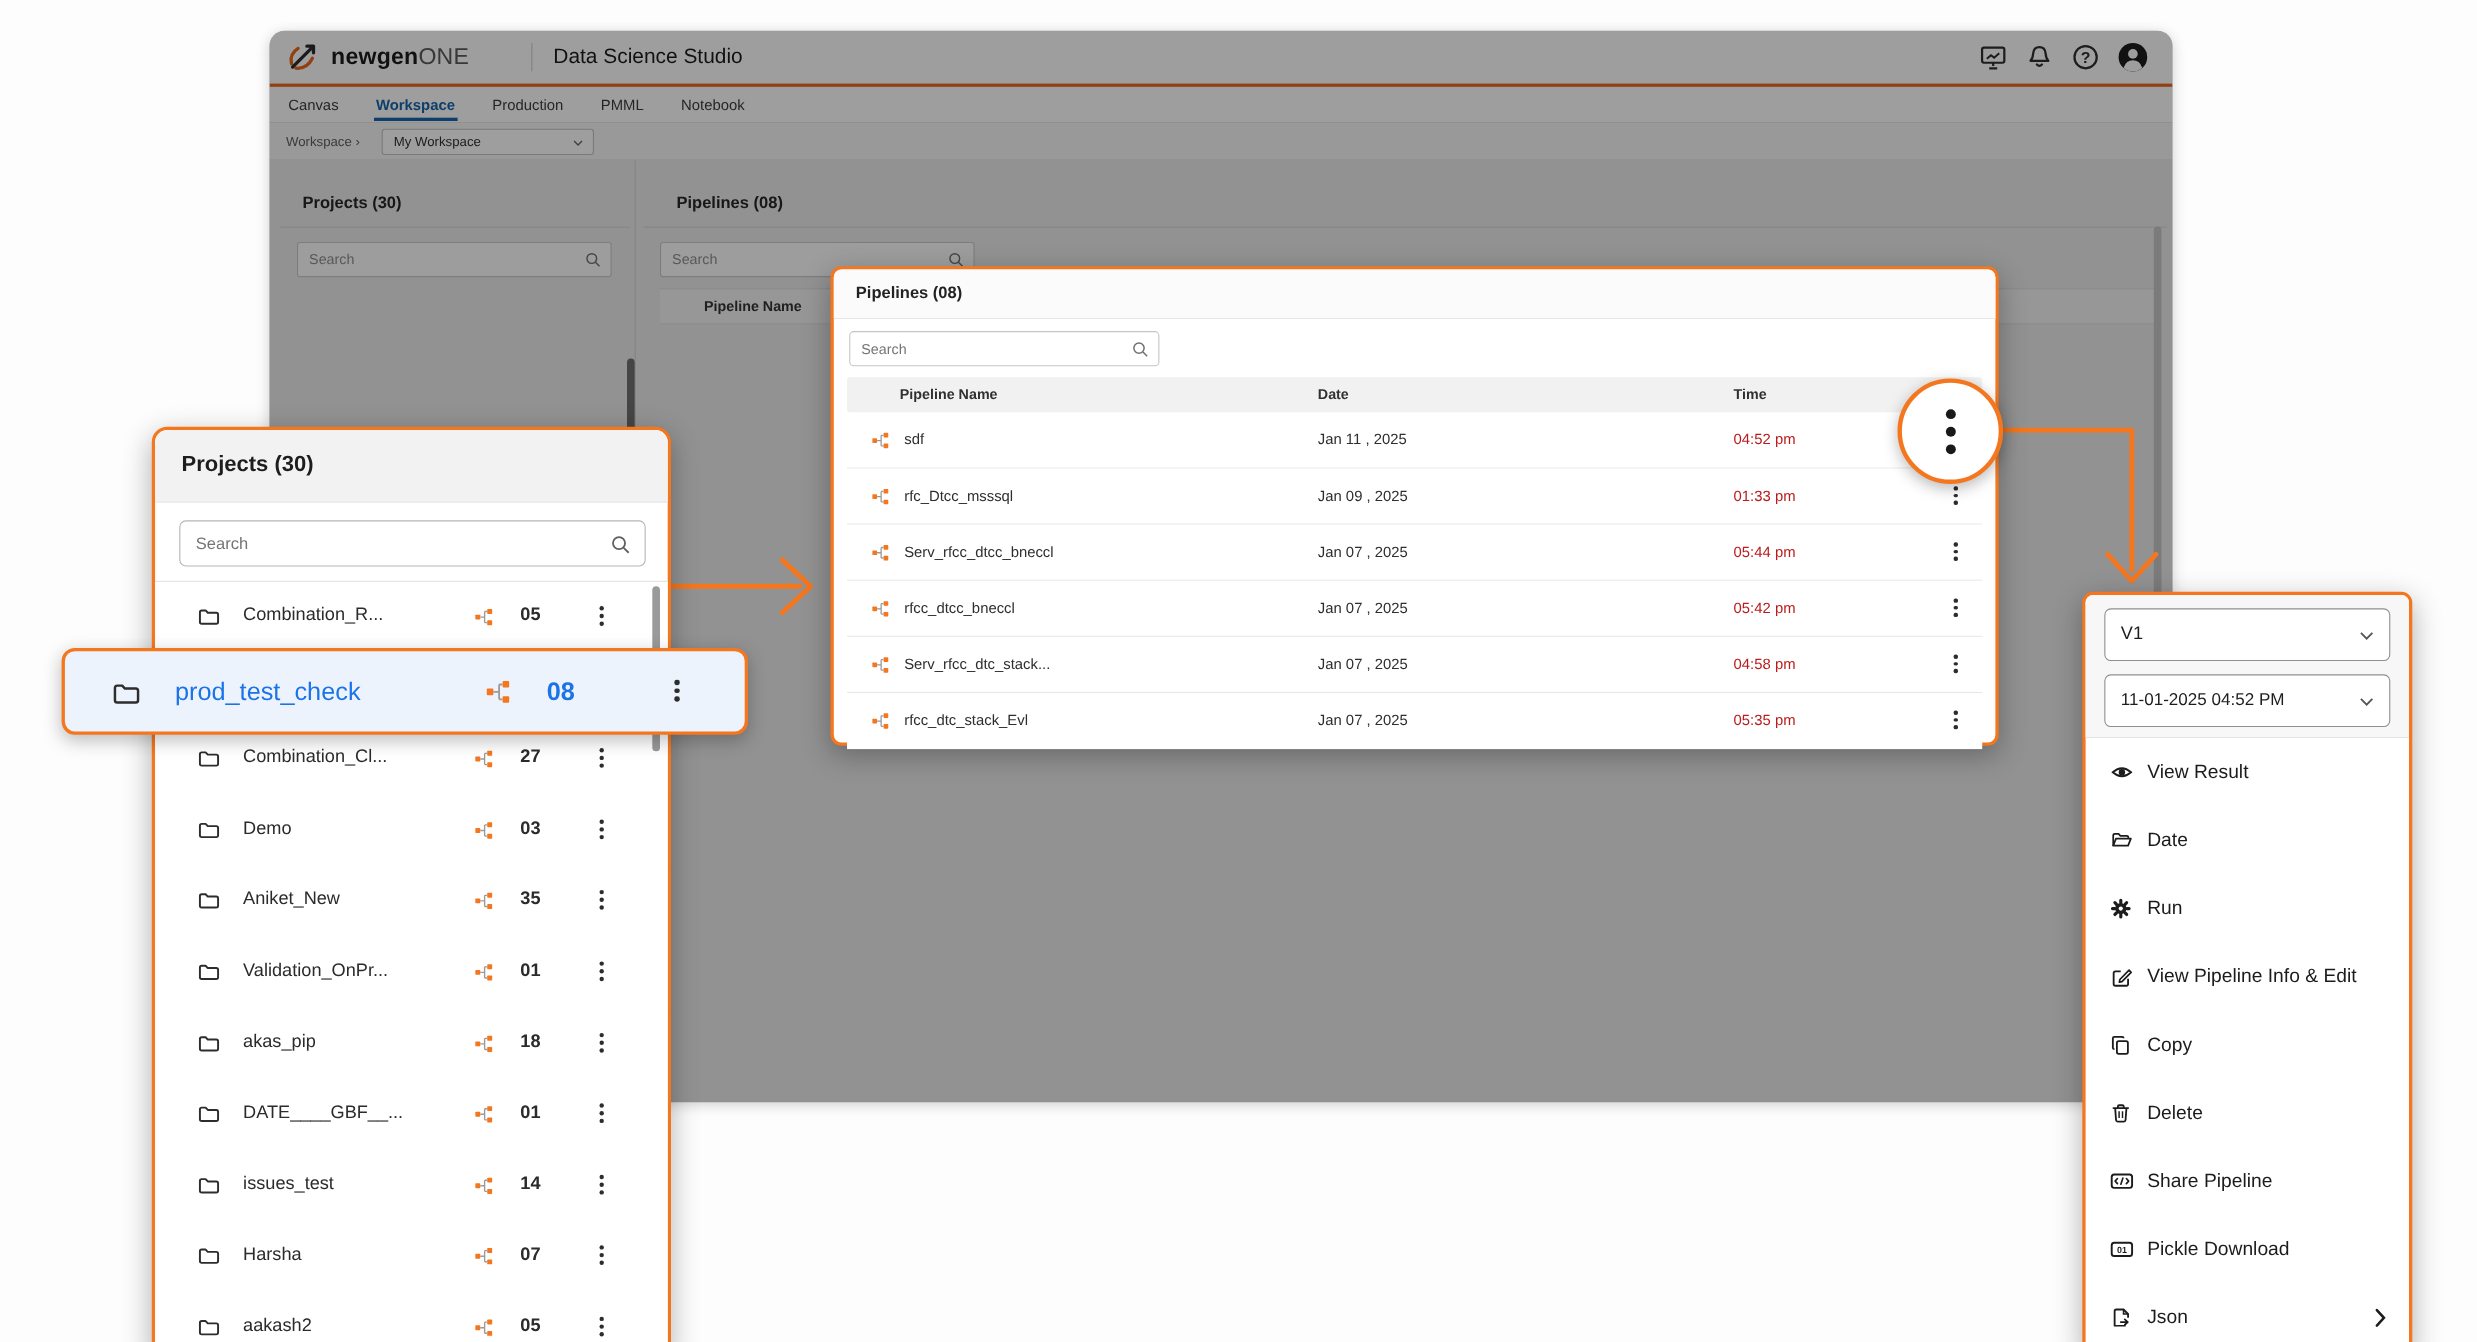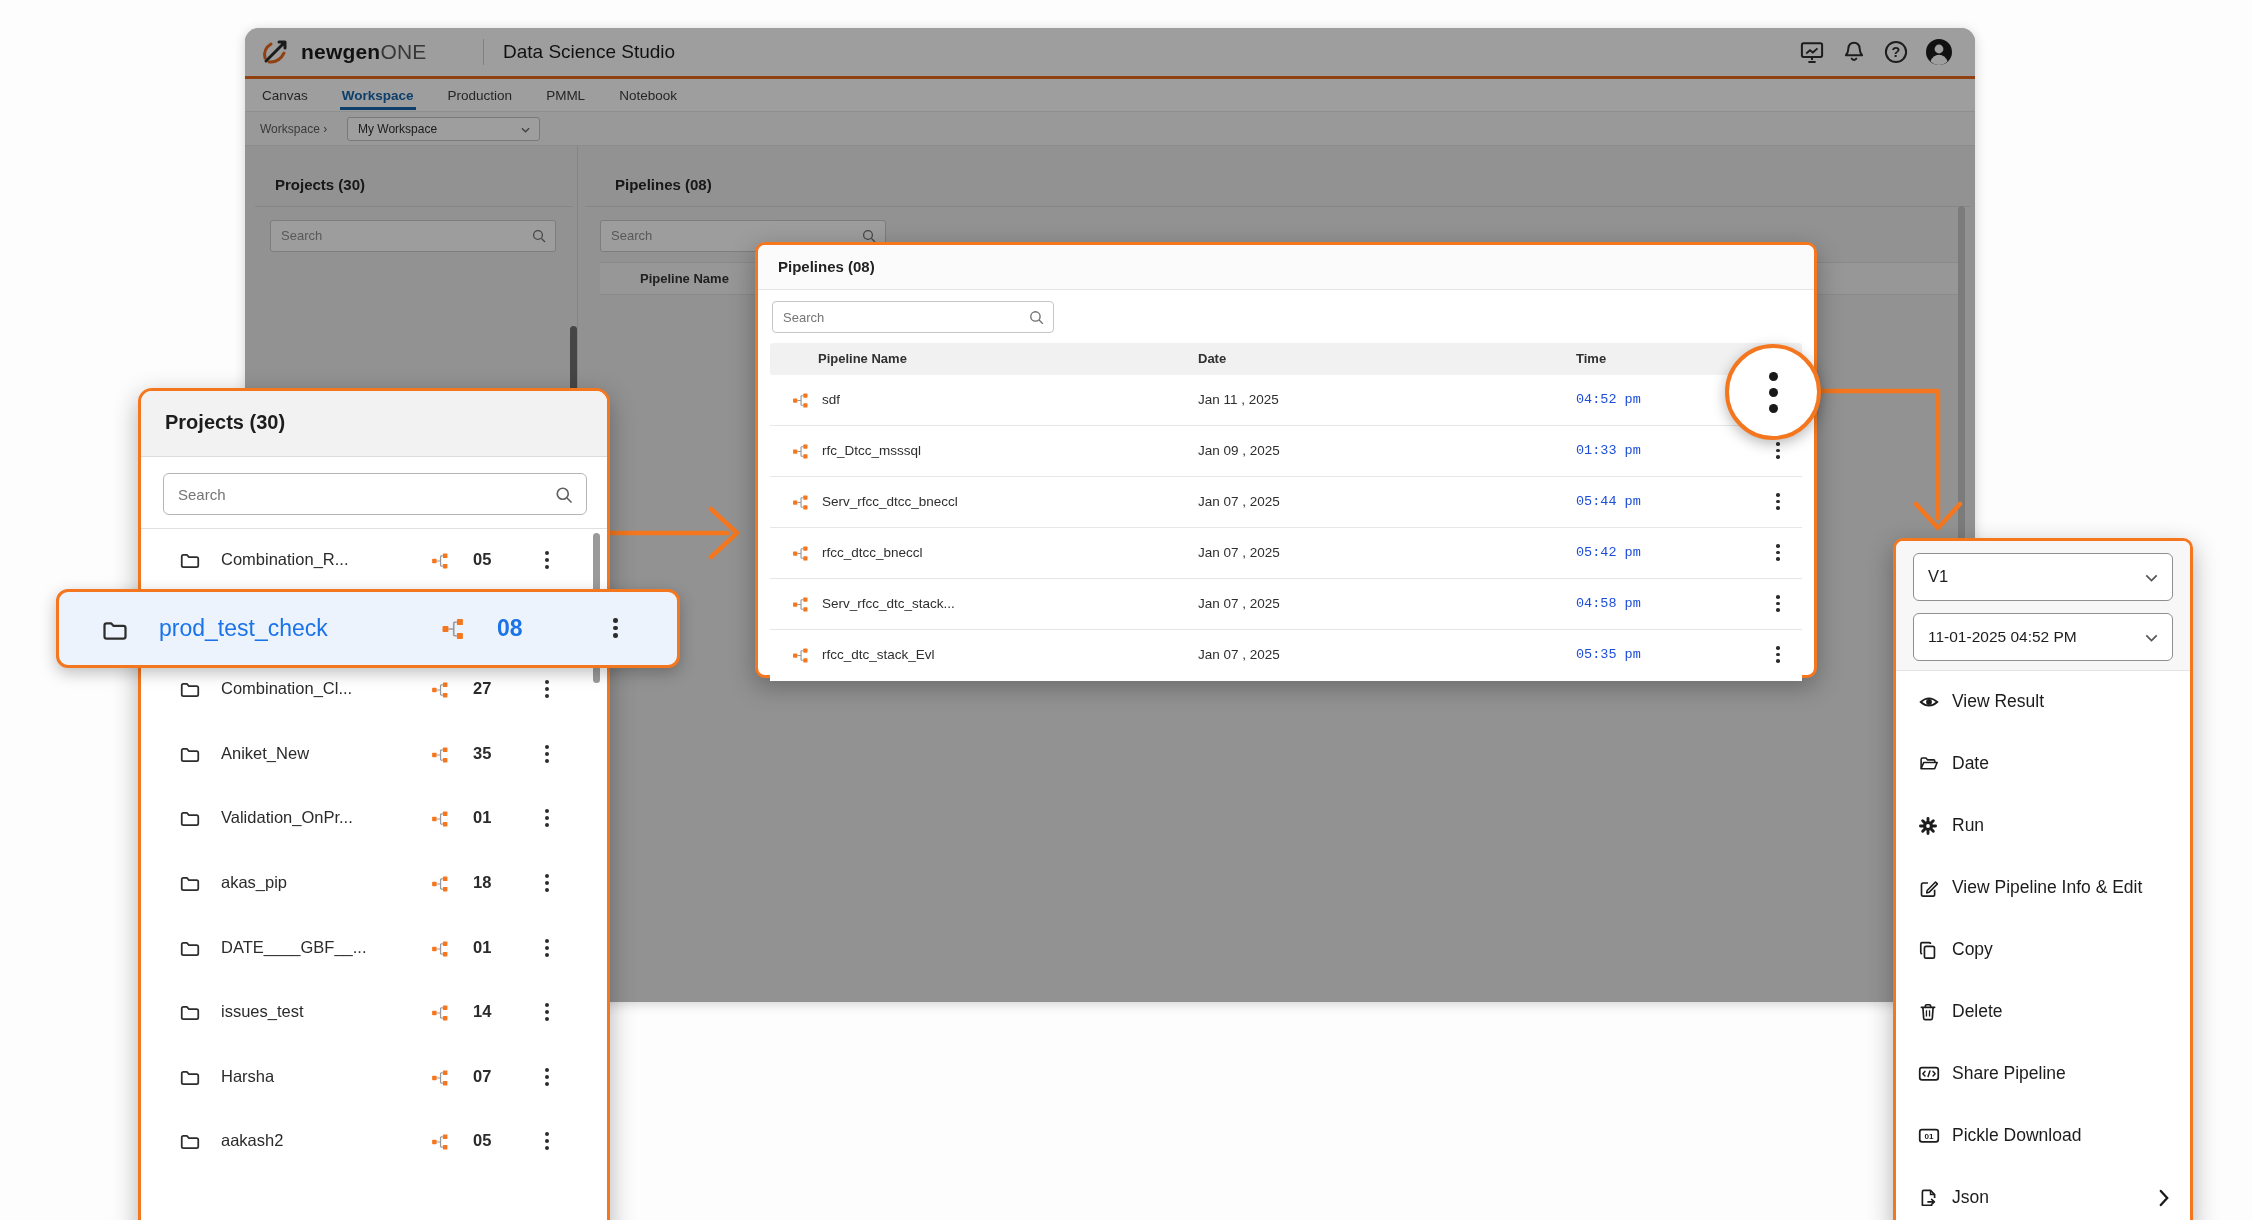--- a/index.html
+++ b/index.html
@@ -60,21 +60,21 @@
   .pipes-search input { width:100%; height:100%; border:0; outline:0; background:transparent; font-size:13px; color:#444; padding:0 30px 0 10px; font-family:inherit; }
   .pipes-search .mag { position:absolute; right:8px; top:7px; }
   .pipes-thead { position:absolute; left:12px; top:98px; width:1032px; height:32px; background:#f1f1f1; border-radius:3px; }
   .pipes-thead span { position:absolute; top:8px; font-size:13px; font-weight:bold; color:#303030; }
   .pipes-rows { position:absolute; left:12px; top:130px; width:1032px; }
   .pipe-row { position:relative; height:51px; border-bottom:1px solid #e7e7e7; background:#fff; }
   .pipe-row:last-child { border-bottom:0; }
   .pipe-row .tree { position:absolute; left:22px; top:17px; }
   .pipe-row .pname { position:absolute; left:52px; top:17px; font-size:13.5px; color:#2e2e2e; }
   .pipe-row .pdate { position:absolute; left:428px; top:17px; font-size:13.5px; color:#2e2e2e; }
-  .pipe-row .ptime { position:absolute; left:806px; top:17px; font-size:13.5px; color:#1d4ed8;font-family:Liberation Mono, monospace; }
+  .pipe-row .ptime { position:absolute; left:806px; top:17px; font-size:13.5px; color:#b91c1c; }
   .pipe-row .kebab { position:absolute; left:1004px; top:14px; }
 
   .kebab { display:flex; flex-direction:column; gap:3px; align-items:center; cursor:pointer; padding:2px; }
   .kebab i { width:3.5px; height:3.5px; border-radius:50%; background:#2d2d2d; display:block; }
   .kebab.big { gap:7px; }
   .kebab.big i { width:9px; height:9px; background:#191919; }
 
   
   .spot-circle { position:absolute; left:1725px; top:324px; width:96px; height:96px; border-radius:50%; background:#fff; border:4px solid #F4771F; z-index:11; box-shadow:0 4px 14px rgba(0,0,0,.28); display:flex; align-items:center; justify-content:center; }
 
@@ -396,20 +396,38 @@
           <div class="kebab">
             <i></i>
             <i></i>
             <i></i>
           </div>
         </div>
         <div class="proj-row">
           <svg class="folder" width="22" height="22" viewBox="0 0 20 20">
             <path d="M2.5 6 Q2.5 4.5 4 4.5 H7.2 L9 6.4 H16 Q17.5 6.4 17.5 7.9 V14 Q17.5 15.5 16 15.5 H4 Q2.5 15.5 2.5 14 Z" fill="none" stroke="#2d2d2d" stroke-width="1.6" stroke-linejoin="round"></path>
           </svg>
+          <span class="name">Demo</span>
+          <svg class="tree" width="18" height="18" viewBox="0 0 16 16">
+            <path d="M5 8 H8.5 M8.5 3.5 V12.5 M8.5 3.5 H10.5 M8.5 12.5 H10.5" fill="none" stroke="#9a9a9a" stroke-width="1.1"></path>
+            <rect x="1" y="6" width="4" height="4" rx="0.6" fill="#F4771F"></rect>
+            <rect x="10.6" y="1.4" width="4" height="4" rx="0.6" fill="#F4771F"></rect>
+            <rect x="10.6" y="10.6" width="4" height="4" rx="0.6" fill="#F4771F"></rect>
+          </svg>
+          <span class="count">03</span>
+          <div class="kebab">
+            <i></i>
+            <i></i>
+            <i></i>
+          </div>
+        </div>
+        <div class="proj-row">
+          <svg class="folder" width="22" height="22" viewBox="0 0 20 20">
+            <path d="M2.5 6 Q2.5 4.5 4 4.5 H7.2 L9 6.4 H16 Q17.5 6.4 17.5 7.9 V14 Q17.5 15.5 16 15.5 H4 Q2.5 15.5 2.5 14 Z" fill="none" stroke="#2d2d2d" stroke-width="1.6" stroke-linejoin="round"></path>
+          </svg>
           <span class="name">Aniket_New</span>
           <svg class="tree" width="18" height="18" viewBox="0 0 16 16">
             <path d="M5 8 H8.5 M8.5 3.5 V12.5 M8.5 3.5 H10.5 M8.5 12.5 H10.5" fill="none" stroke="#9a9a9a" stroke-width="1.1"></path>
             <rect x="1" y="6" width="4" height="4" rx="0.6" fill="#F4771F"></rect>
             <rect x="10.6" y="1.4" width="4" height="4" rx="0.6" fill="#F4771F"></rect>
             <rect x="10.6" y="10.6" width="4" height="4" rx="0.6" fill="#F4771F"></rect>
           </svg>
           <span class="count">35</span>
           <div class="kebab">
             <i></i>

